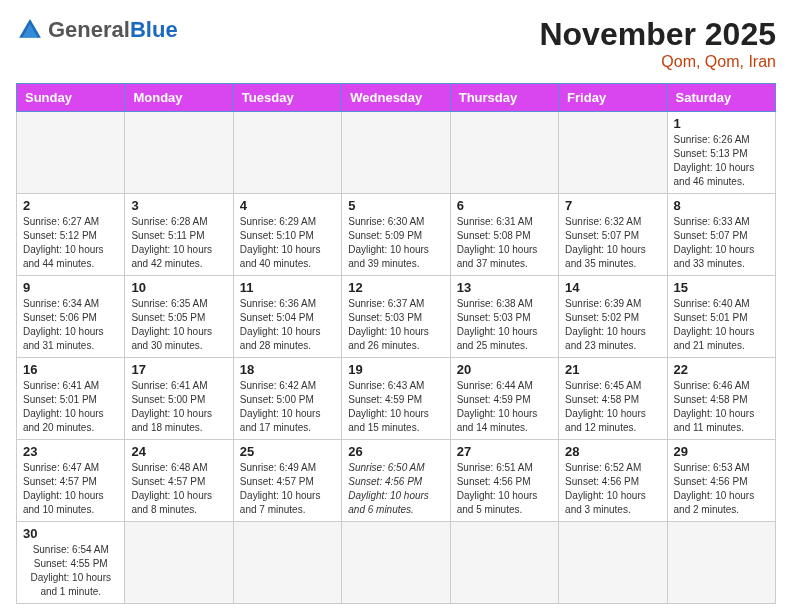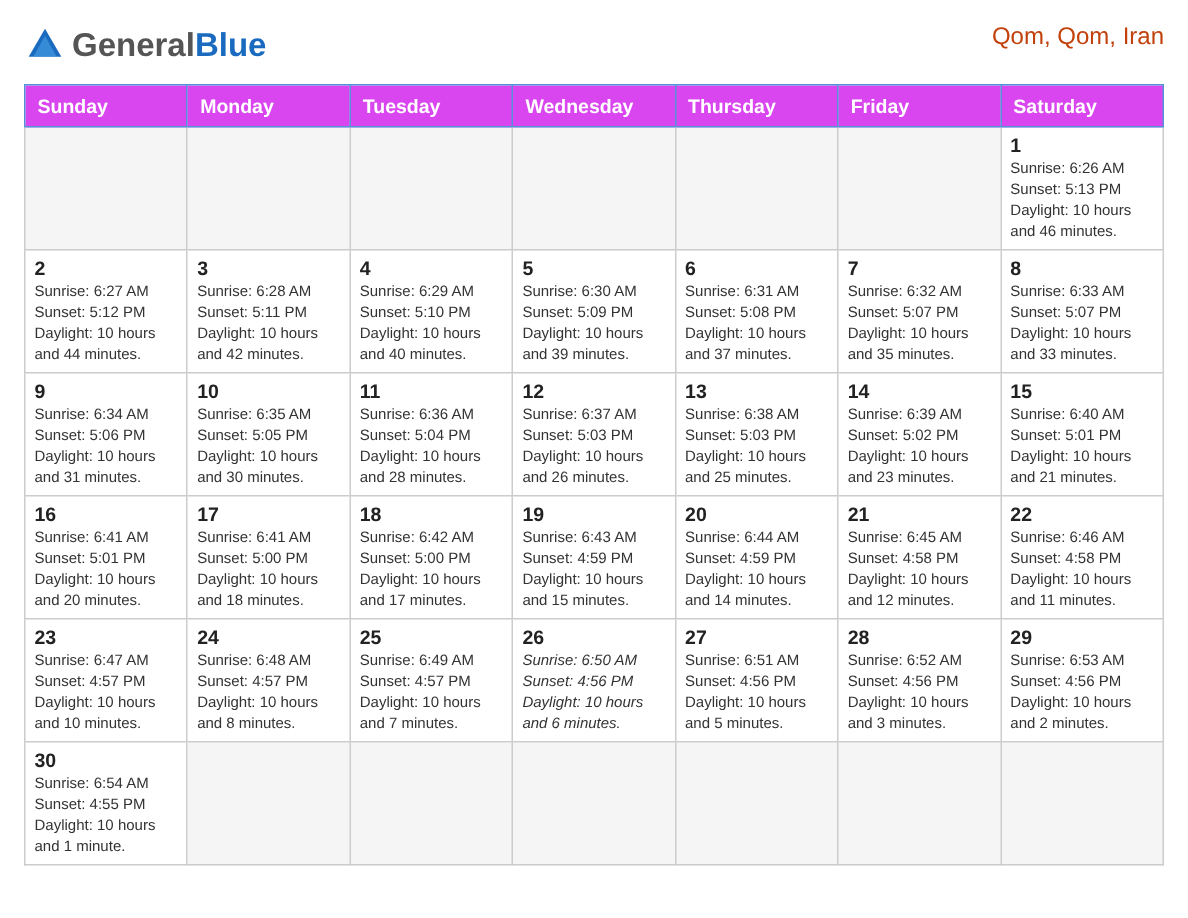--- a/index.html
+++ b/index.html
@@ -98,20 +98,21 @@
   <div class="logo">
     <svg class="logo-icon" viewBox="0 0 36 36" xmlns="http://www.w3.org/2000/svg">
       <polygon points="18,4 32,28 4,28" fill="#1a6bbf"></polygon>
       <polygon points="18,10 28,28 8,28" fill="#4aa0e6" opacity="0.6"></polygon>
     </svg>
     <div>
       <span class="logo-text" style="color:#555;margin-top:30px;">General<span style="color:#1a6bbf;">Blue</span></span>
     </div>
   </div>
   <div class="title-block">
+    <h1>November 2025</h1>
     <h2>Qom, Qom, Iran</h2>
   </div>
 </div>
 
 <table class="calendar">
   <thead>
     <tr>
     <th>Sunday</th>
         <th>Monday</th>
         <th>Tuesday</th>
@@ -337,21 +338,21 @@
           <span class="day-number">29</span>
           <div class="day-info" style="white-space: pre-line;">Sunrise: 6:53 AM
 Sunset: 4:56 PM
 Daylight: 10 hours
 and 2 minutes.</div>
         </td>
       </tr>
       <tr class="last-row">
         <td>
           <span class="day-number">30</span>
-          <div class="day-info" style="white-space: pre-line;">Sunrise: 6:54 AM
+          <div class="day-info" style="white-space: pre-line; text-align: center;">Sunrise: 6:54 AM
 Sunset: 4:55 PM
 Daylight: 10 hours
 and 1 minute.</div>
         </td>
         <td class="empty"></td>
         <td class="empty"></td>
         <td class="empty"></td>
         <td class="empty"></td>
         <td class="empty"></td>
         <td class="empty"></td>

